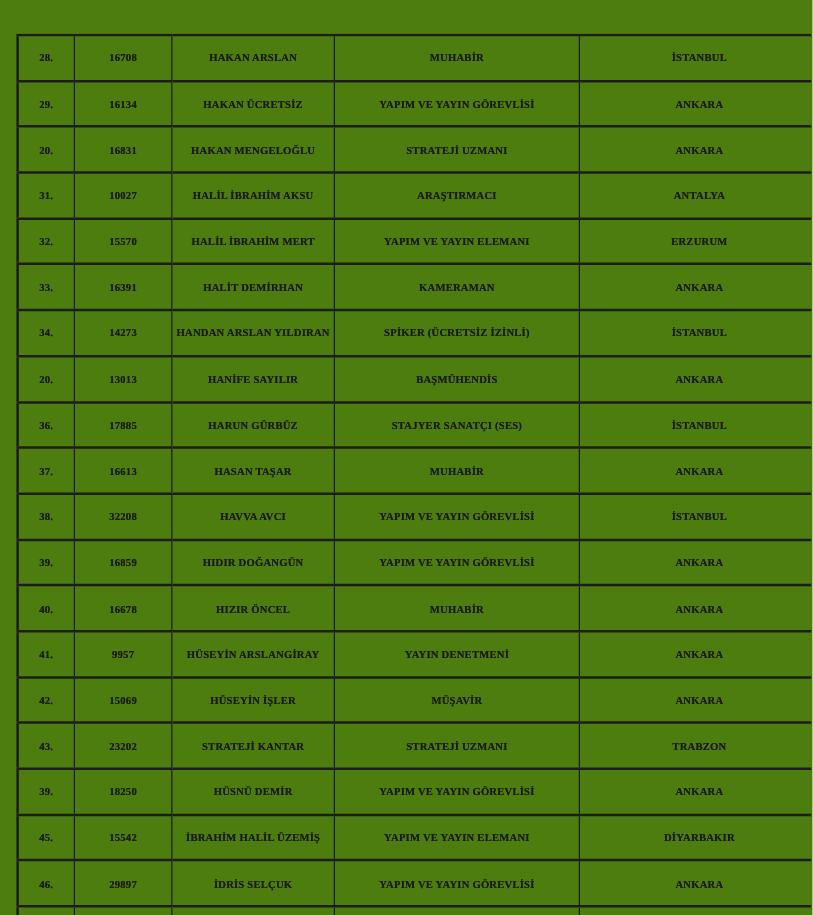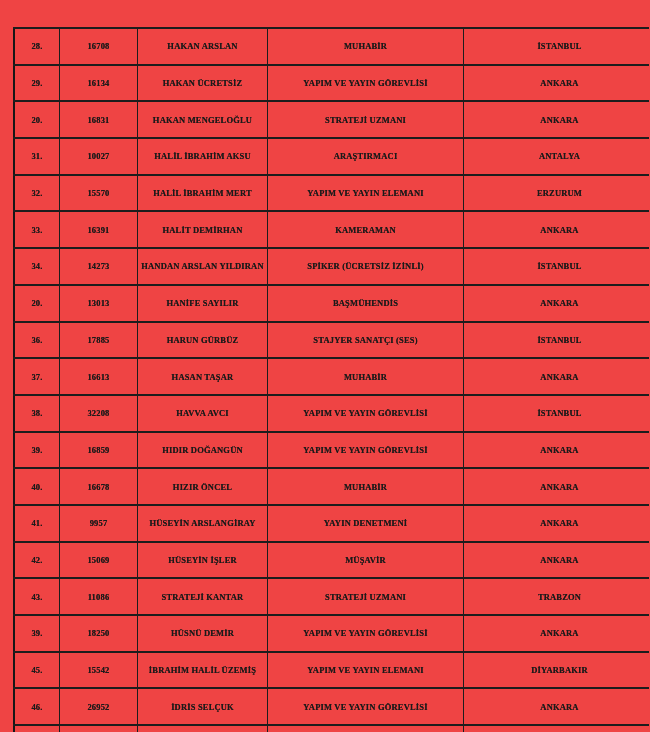--- a/index.html
+++ b/index.html
@@ -4,21 +4,21 @@
 <style>
   html, body {
     margin: 0;
     padding: 0;
     background: #ffffff;
   }
   .page {
     position: relative;
     width: 650px;
     height: 732px;
-    background: #ef4444;
+    background: #4d7c0f;
     overflow: hidden;
     font-family: "Liberation Serif", serif;
   }
   .table-wrap {
     position: absolute;
     left: 13px;
     top: 27px;
     width: 636px;
     height: 705px;
     overflow: hidden;
@@ -159,42 +159,42 @@
           </tr>
           <tr>
             <td class="col-no">42.</td>
             <td class="col-id">15069</td>
             <td class="col-name">HÜSEYİN İŞLER</td>
             <td class="col-title">MÜŞAVİR</td>
             <td class="col-city">ANKARA</td>
           </tr>
           <tr>
             <td class="col-no">43.</td>
-            <td class="col-id">11086</td>
+            <td class="col-id">23202</td>
             <td class="col-name">STRATEJİ KANTAR</td>
             <td class="col-title">STRATEJİ UZMANI</td>
             <td class="col-city">TRABZON</td>
           </tr>
           <tr>
             <td class="col-no">39.</td>
             <td class="col-id">18250</td>
             <td class="col-name">HÜSNÜ DEMİR</td>
             <td class="col-title">YAPIM VE YAYIN GÖREVLİSİ</td>
             <td class="col-city">ANKARA</td>
           </tr>
           <tr>
             <td class="col-no">45.</td>
             <td class="col-id">15542</td>
             <td class="col-name">İBRAHİM HALİL ÜZEMİŞ</td>
             <td class="col-title">YAPIM VE YAYIN ELEMANI</td>
             <td class="col-city">DİYARBAKIR</td>
           </tr>
           <tr>
             <td class="col-no">46.</td>
-            <td class="col-id">26952</td>
+            <td class="col-id">29897</td>
             <td class="col-name">İDRİS SELÇUK</td>
             <td class="col-title">YAPIM VE YAYIN GÖREVLİSİ</td>
             <td class="col-city">ANKARA</td>
           </tr>
           <tr>
             <td class="col-no">47.</td>
             <td class="col-id">5468</td>
             <td class="col-name">İRFAN AKÇAKAYA</td>
             <td class="col-title">YAYIN ŞEFİ</td>
             <td class="col-city">İSTANBUL</td>

